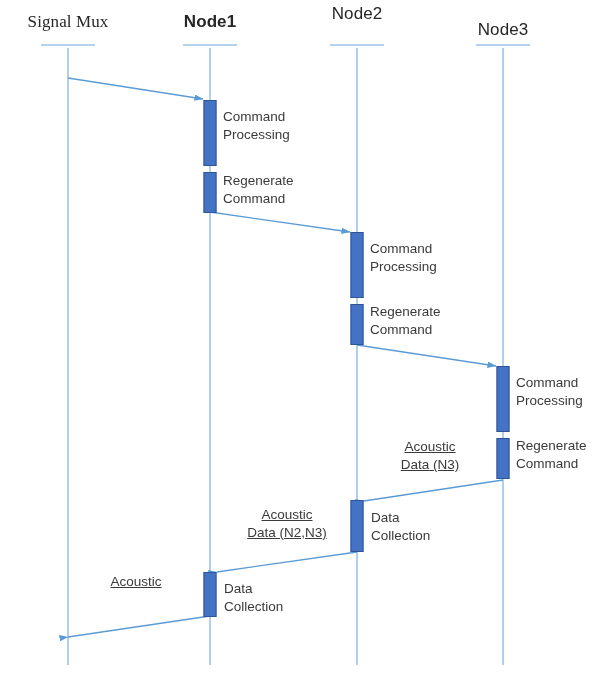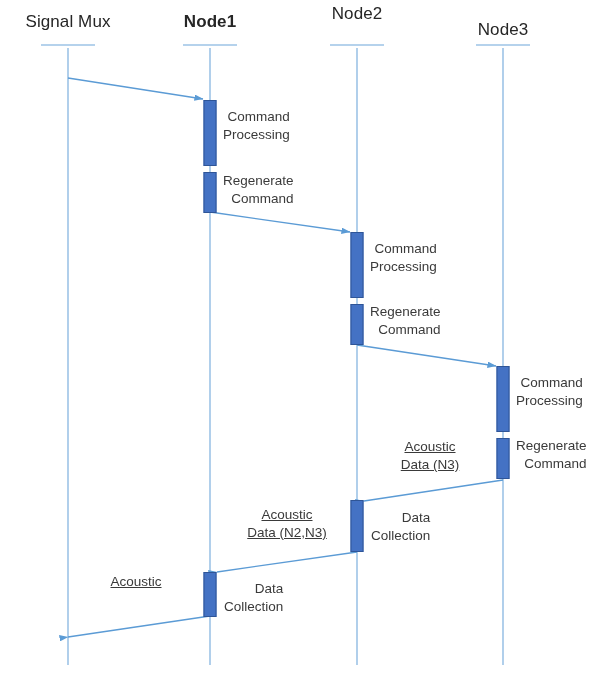--- a/index.html
+++ b/index.html
@@ -41,21 +41,21 @@
     transform: translateX(-50%);
   }
   .msg-label {
     position: absolute;
     font-size: 13.5px;
     color: #3a3a3a;
     line-height: 1.32;
     white-space: nowrap;
   }
   .msg-label.right {
-    text-align: right;
+    text-align: left;
   }
   .msg-label.center {
     text-align: center;
     transform: translateX(-50%);
     text-decoration: underline;
   }
 </style>
 </head>
 <body>
 
@@ -80,21 +80,21 @@
       <line x1="476" y1="45" x2="530" y2="45" stroke="#9DC3E6" stroke-width="1.6"></line>
       <line x1="68" y1="78" x2="203" y2="99" stroke="#5B9BD5" stroke-width="1.3" marker-end="url(#arrow-right)"></line>
       <line x1="210" y1="212" x2="350" y2="232" stroke="#5B9BD5" stroke-width="1.3" marker-end="url(#arrow-right)"></line>
       <line x1="357" y1="345" x2="496" y2="366" stroke="#5B9BD5" stroke-width="1.3" marker-end="url(#arrow-right)"></line>
       <line x1="503" y1="480" x2="364" y2="501" stroke="#5B9BD5" stroke-width="1.3" marker-end="url(#arrow-left)"></line>
       <line x1="357" y1="552" x2="217" y2="572" stroke="#5B9BD5" stroke-width="1.3" marker-end="url(#arrow-left)"></line>
       <line x1="210" y1="616" x2="68" y2="637" stroke="#5B9BD5" stroke-width="1.3" marker-end="url(#arrow-left)"></line>
     </svg>
 
   <div id="labels-layer">
-      <div class="lifeline-label" style="left: 68px; top: 12px;">Signal Mux</div>
+      <div class="lifeline-label" style="left: 68px; top: 12px; font-family: Liberation Serif, serif;">Signal Mux</div>
       <div class="lifeline-label" style="left: 210px; top: 12px; font-weight: bold;">Node1</div>
       <div class="lifeline-label" style="left: 357px; top: 4px;">Node2</div>
       <div class="lifeline-label" style="left: 503px; top: 20px;">Node3</div>
       <div class="activation" style="left: 210px; top: 100px; width: 13px; height: 66px;"></div>
       <div class="activation" style="left: 210px; top: 172px; width: 13px; height: 41px;"></div>
       <div class="activation" style="left: 357px; top: 232px; width: 13px; height: 66px;"></div>
       <div class="activation" style="left: 357px; top: 304px; width: 13px; height: 41px;"></div>
       <div class="activation" style="left: 503px; top: 366px; width: 13px; height: 66px;"></div>
       <div class="activation" style="left: 503px; top: 438px; width: 13px; height: 41px;"></div>
       <div class="activation" style="left: 357px; top: 500px; width: 13px; height: 52px;"></div>

